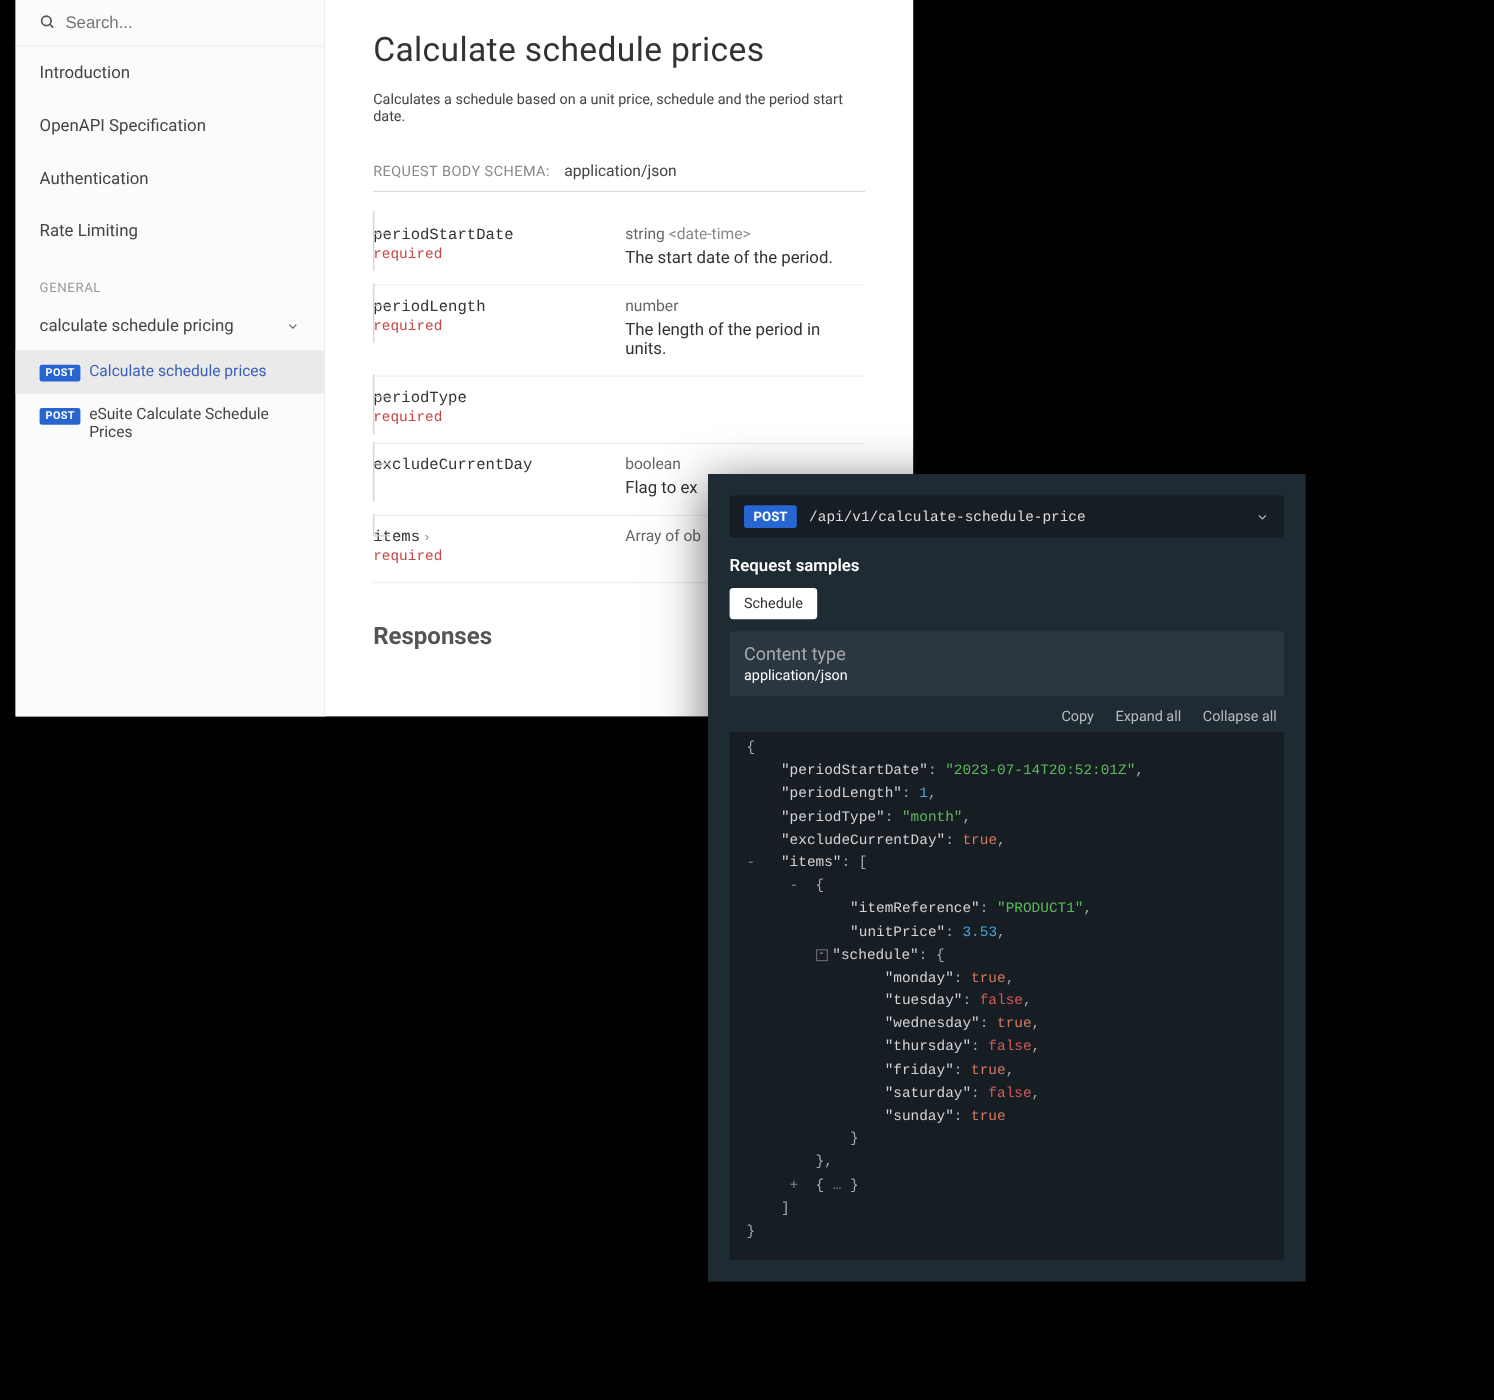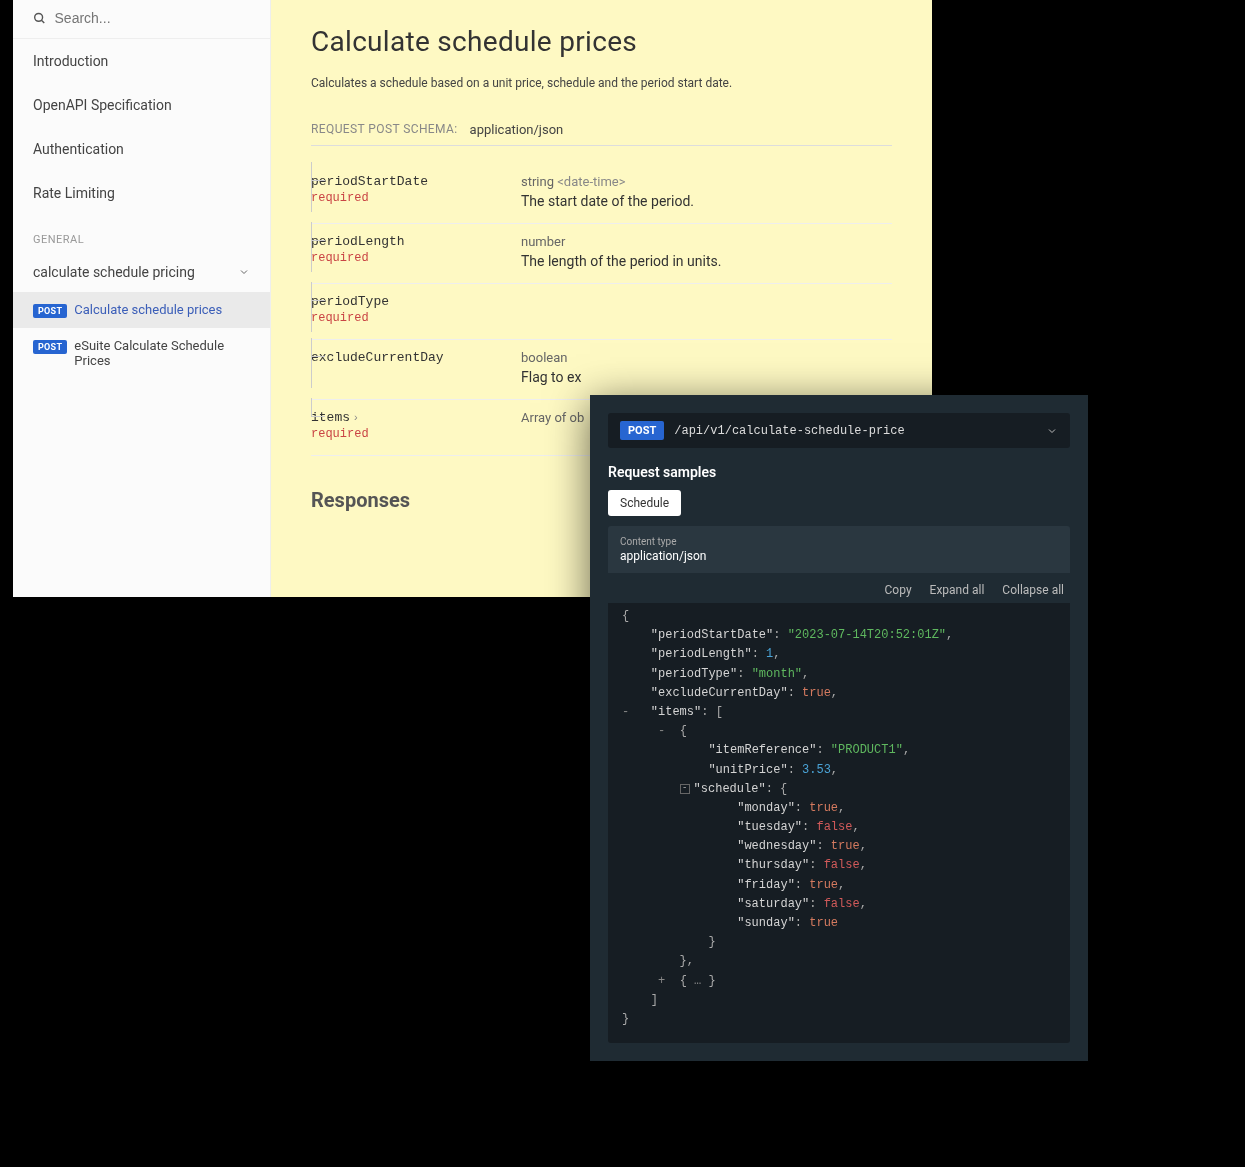--- a/index.html
+++ b/index.html
@@ -1,18 +1,18 @@
 <!DOCTYPE html>
 <html><head>
   <meta charset="utf-8">
   <style>
     * { box-sizing: border-box; margin: 0; padding: 0; }
     body { font-family: -apple-system, BlinkMacSystemFont, "Segoe UI", Roboto, sans-serif; background: #000; width: 1245px; height: 1167px; position: relative; overflow: hidden; }
     
-    .doc-panel { position: absolute; left: 13px; top: 0; width: 919px; height: 597px; background: #fef9c3; display: flex; box-shadow: 0 4px 20px rgba(0,0,0,0.3); }
+    .doc-panel { position: absolute; left: 13px; top: 0; width: 748px; height: 597px; background: #ffffff; display: flex; box-shadow: 0 4px 20px rgba(0,0,0,0.3); }
     
     .sidebar { width: 258px; background: #fbfbfb; border-right: 1px solid #eee; padding-top: 10px; }
     .search-wrap { padding: 0 20px 12px; border-bottom: 1px solid #eee; }
     .search-box { display: flex; align-items: center; gap: 8px; }
     .search-icon { width: 15px; height: 15px; }
     .search-input { border: none; outline: none; font-size: 14px; color: #666; background: transparent; width: 100%; }
     
     .nav-item { padding: 14px 20px; font-size: 14px; color: #444; cursor: pointer; }
     .nav-header { padding: 18px 20px 6px; font-size: 11px; color: #999; letter-spacing: 0.5px; }
     .nav-sub { padding: 12px 20px; font-size: 14px; color: #444; display: flex; align-items: center; justify-content: space-between; cursor: pointer; }
@@ -52,21 +52,21 @@
     .sample-panel { position: absolute; left: 590px; top: 395px; width: 498px; background: #1f2b33; box-shadow: 0 8px 40px rgba(0,0,0,0.6); padding-bottom: 18px; }
     .endpoint-bar { margin: 18px 18px 0; background: #161d23; border-radius: 3px; padding: 8px 12px; display: flex; align-items: center; gap: 10px; }
     .endpoint-method { background: #2765d1; color: #fff; font-size: 11px; font-weight: 700; padding: 3px 8px; border-radius: 2px; }
     .endpoint-path { font-family: "Courier New", monospace; font-size: 12px; color: #ddd; flex: 1; }
     .endpoint-chevron { width: 12px; height: 12px; }
     
     .samples-title { color: #fff; font-size: 14px; font-weight: 600; margin: 16px 18px 10px; }
     .payload-tab { background: #fff; color: #333; font-size: 12px; padding: 6px 12px; border-radius: 3px; display: inline-block; margin-left: 18px; margin-bottom: 10px; }
     
     .ct-box { margin: 0 18px; background: #2a3740; padding: 10px 12px; border-radius: 3px 3px 0 0; }
-    .ct-label { font-size: 10px; color: #aaa; margin-bottom: 2px; }
+    .ct-label { font-size: 15px; color: #aaa; margin-bottom: 2px; }
     .ct-value { font-size: 12px; color: #fff; }
     
     .code-toolbar { display: flex; justify-content: flex-end; gap: 18px; padding: 10px 24px 6px; font-size: 12px; color: #bbb; }
     .code-toolbar span { cursor: pointer; }
     
     .code-block { margin: 0 18px; background: #161d23; border-radius: 0 0 3px 3px; padding: 4px 14px 14px; font-family: "Courier New", monospace; font-size: 12px; line-height: 1.6; color: #ddd; overflow-x: auto; }
     .code-line { white-space: pre; }
     .tok-key { color: #d4d4d4; }
     .tok-str { color: #5fb85f; }
     .tok-num { color: #4aa3d6; }
@@ -108,21 +108,21 @@
     <div class="nav-api">
       <span class="method-badge">POST</span>
       <span>eSuite Calculate Schedule Prices</span>
     </div>
   </aside>
 
   <main class="main-content">
     <h1 class="page-title">Calculate schedule prices</h1>
     <p class="page-desc">Calculates a schedule based on a unit price, schedule and the period start date.</p>
     <div class="schema-row">
-      <span class="schema-label">REQUEST POST SCHEMA:</span>
+      <span class="schema-label">REQUEST BODY SCHEMA:</span>
       <span class="schema-type">application/json</span>
     </div>
 
     <div class="params">
       <div class="param-row">
         <div class="param-left">
             <div class="param-tree"></div>
             <div class="param-name">periodStartDate</div>
             <div class="param-required">required</div>
           </div>

